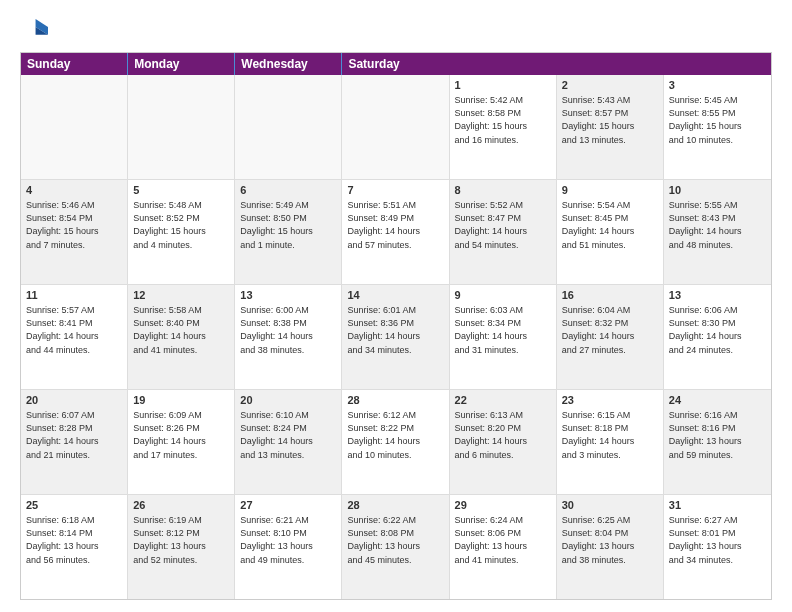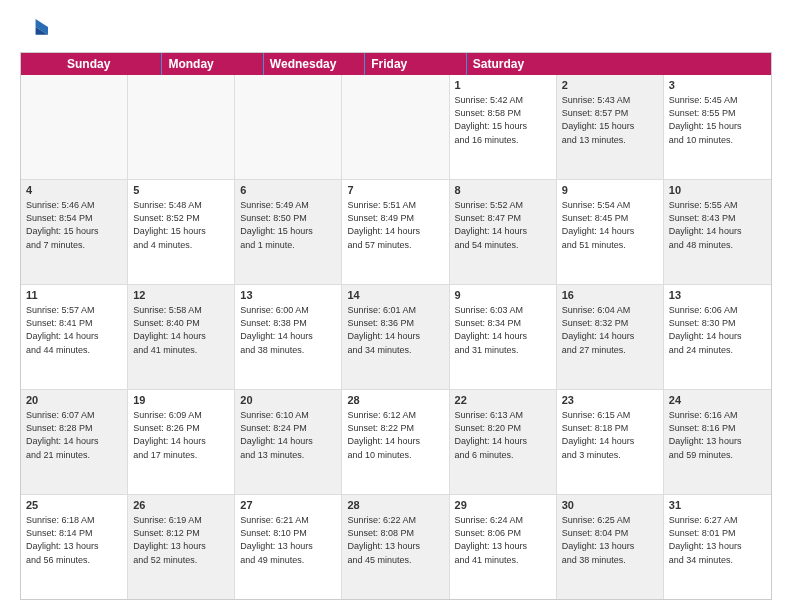--- a/index.html
+++ b/index.html
@@ -63,22 +63,21 @@
     }
     .calendar {
       flex: 1;
       display: flex;
       flex-direction: column;
       border: 1px solid #ccc;
     }
     .cal-header-row {
       display: grid;
       grid-template-columns: repeat(7, 1fr);
-      background: #be185d;
-      padding-left: 40px;
+      background: #701a75;
     }
     .cal-header-cell {
       color: #fff;
       font-size: 12px;
       font-weight: bold;
       padding: 4px 6px;
       border-right: 1px solid #4a8dd5;
       text-align: left;
     }
     .cal-header-cell:last-child { border-right: none; }
@@ -138,21 +137,20 @@
       <div class="main-title"></div>
       <div class="subtitle"></div>
     </div>
   </div>
 
   <div class="calendar">
     <div class="cal-header-row">
     <div class="cal-header-cell">Sunday</div>
         <div class="cal-header-cell">Monday</div>
         <div class="cal-header-cell">Wednesday</div>
-        <div class="cal-header-cell">Friday</div>
         <div class="cal-header-cell">Saturday</div>
       </div>
     <div class="cal-body">
     <div class="cal-week">
           <div class="cal-cell empty"></div>
           <div class="cal-cell empty"></div>
           <div class="cal-cell empty"></div>
           <div class="cal-cell empty"></div>
           <div class="cal-cell">
             <span class="day-num">1</span>

